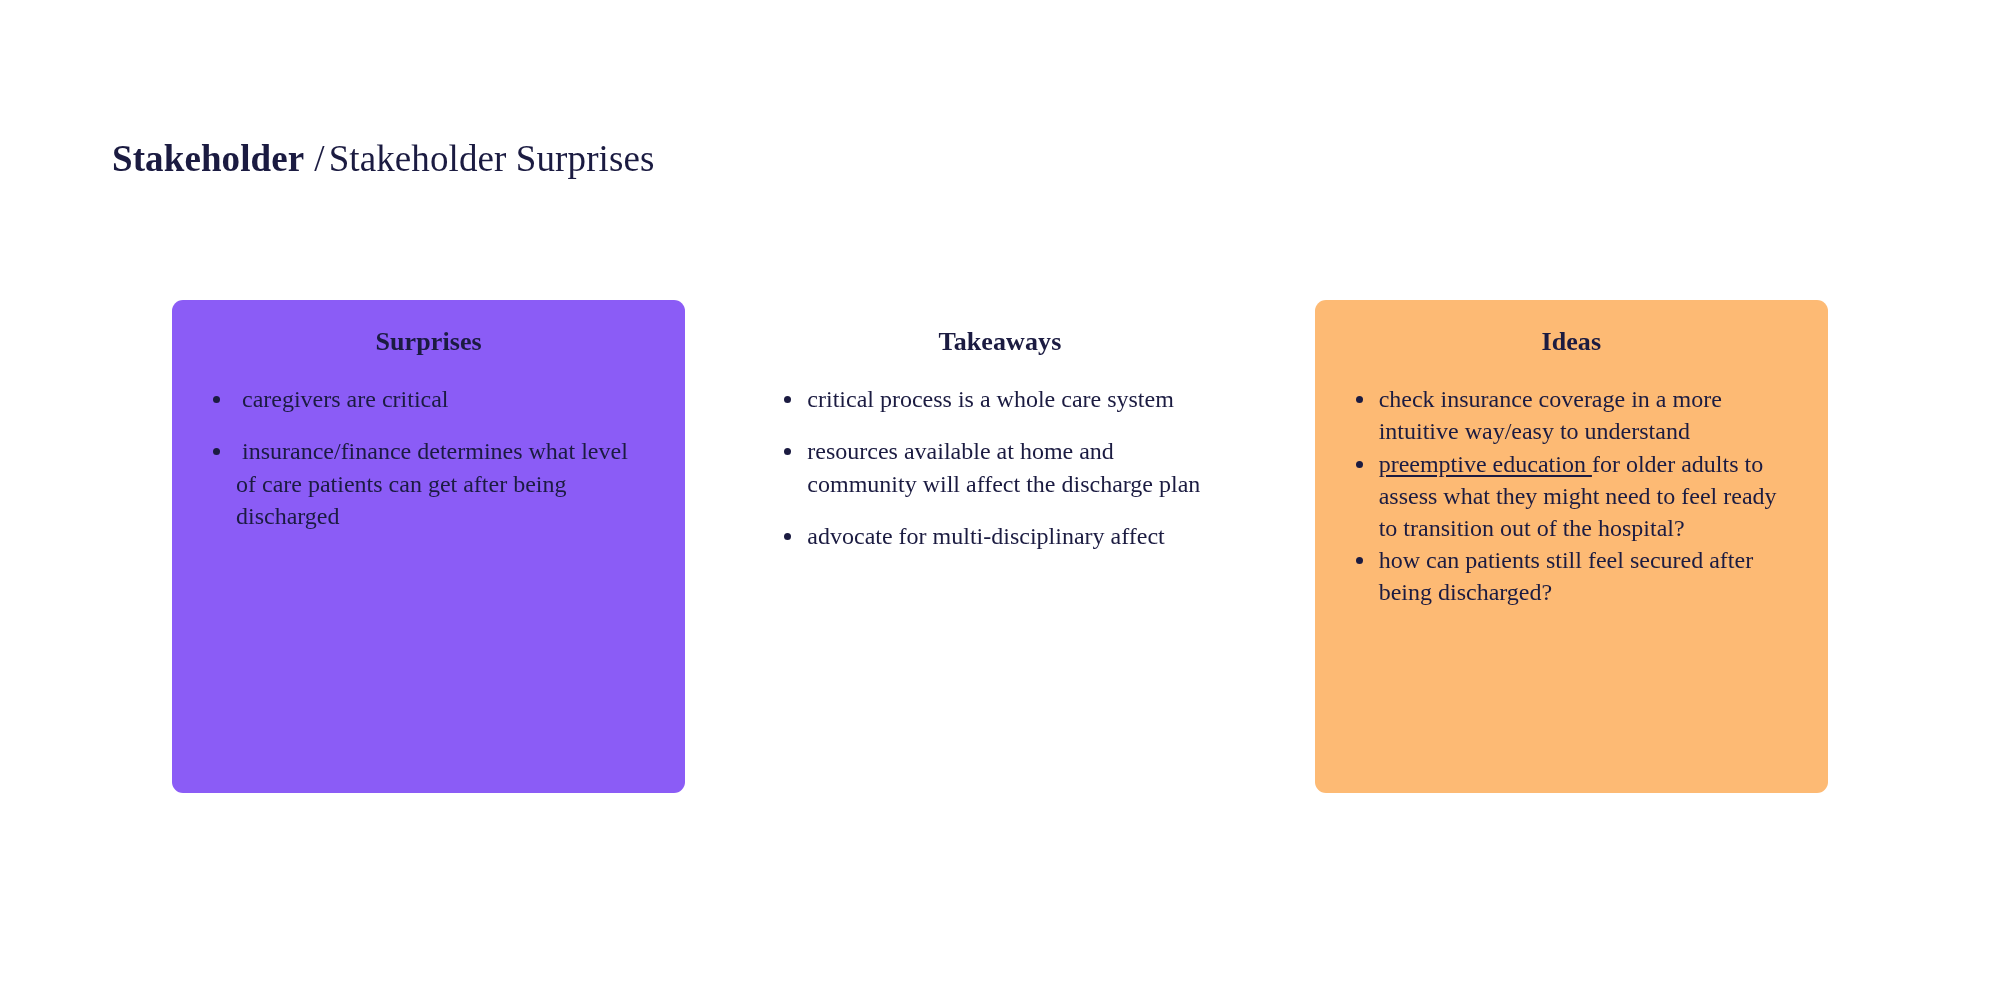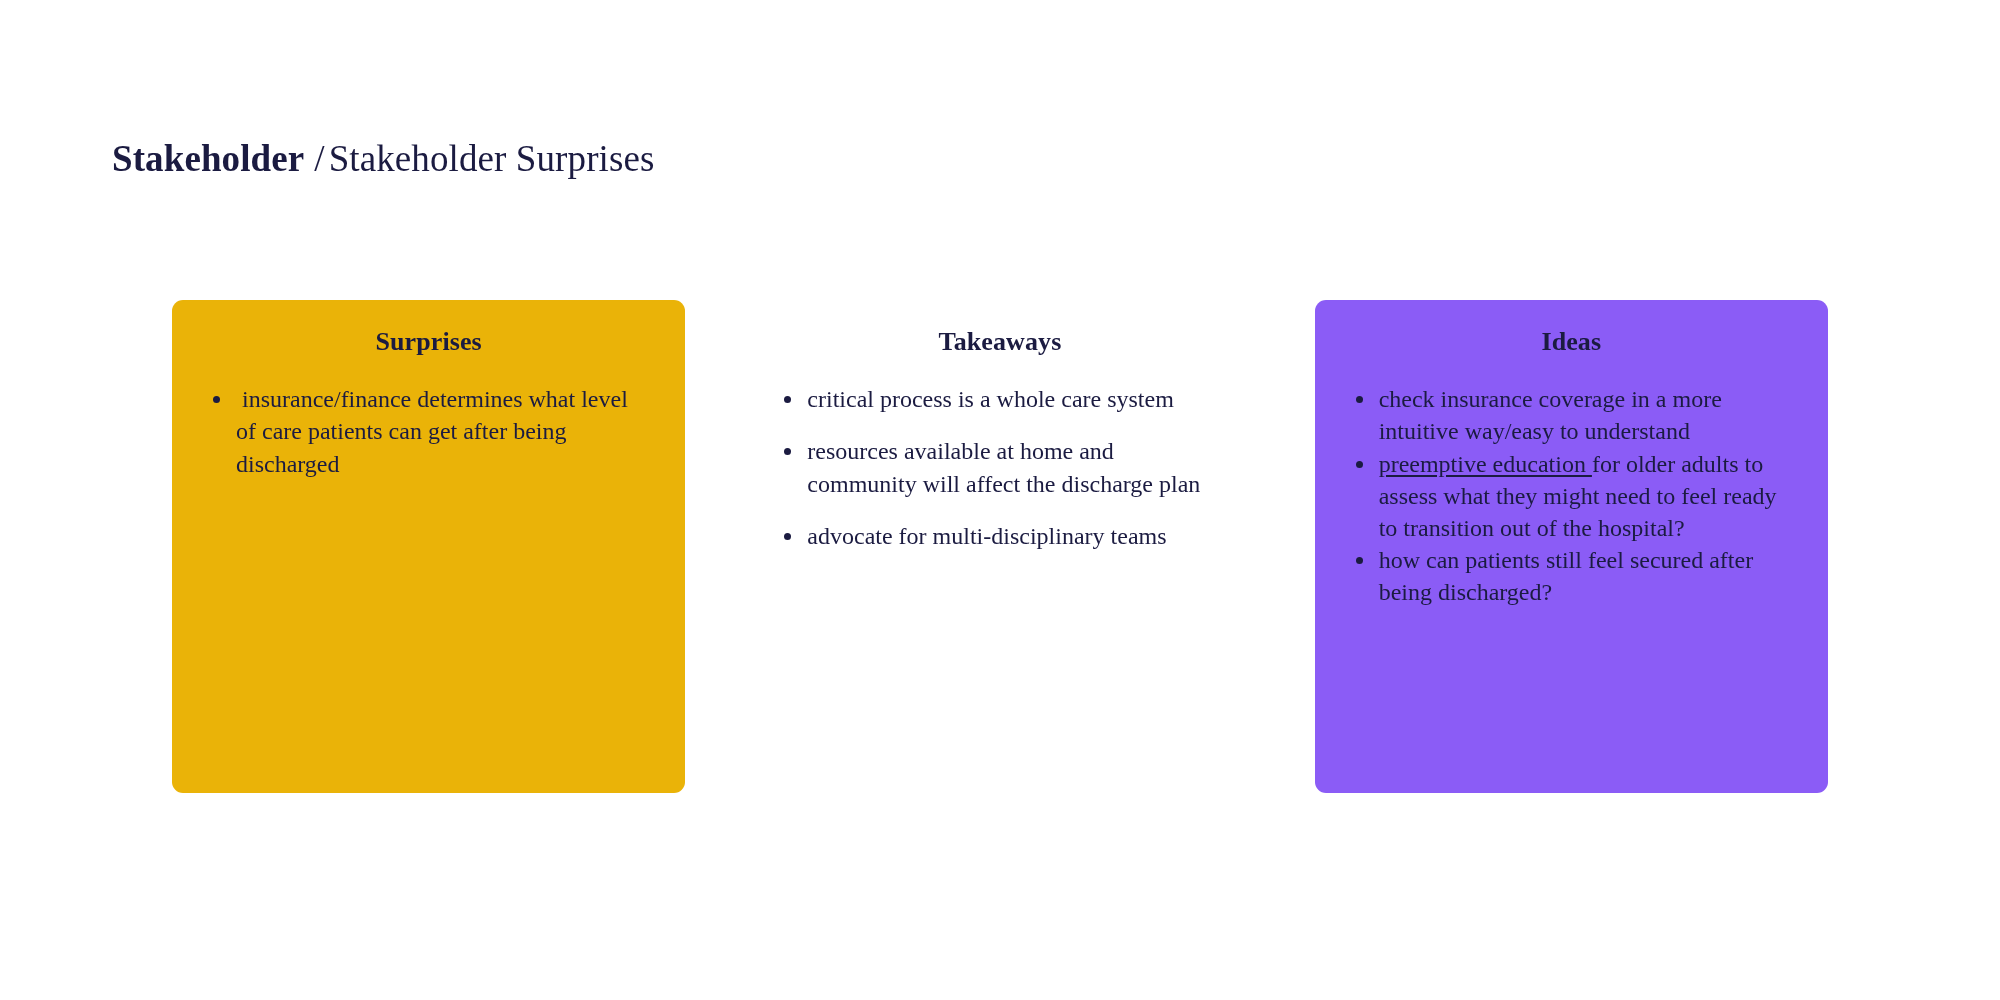--- a/index.html
+++ b/index.html
@@ -53,28 +53,28 @@
   .card {
     width: 533px;
     box-sizing: border-box;
     border-radius: 11px;
     padding: 26px 34px 30px 34px;
     background: transparent;
     display: flex;
     flex-direction: column;
   }
   .card.tone-sage {
-    background: #eab308;
+    background: #8b5cf6;
   }
   .card.tone-plain {
     background: transparent;
     align-items: center;
   }
   .card.tone-gray {
-    background: #8b5cf6;
+    background: #fdba74;
   }
 
   .card-heading {
     text-align: center;
     font-size: 26px;
     font-weight: 700;
     line-height: 1.2;
     color: #1b1b41;
     margin: 0 0 26px 0;
     letter-spacing: 0.1px;
@@ -133,30 +133,31 @@
 
 <div class="page-title">
   <span class="title-primary">Stakeholder</span><span class="title-separator">/</span><span class="title-secondary">Stakeholder Surprises</span>
 </div>
 
 <div class="columns">
 
   <section class="card tone-sage">
     <h2 class="card-heading">Surprises</h2>
     <ul class="bullet-list spacing-loose">
+      <li class="bullet-item"> caregivers are critical</li>
       <li class="bullet-item"> insurance/finance determines what level of care patients can get after being discharged</li>
     </ul>
   </section>
 
   <section class="card tone-plain">
     <h2 class="card-heading">Takeaways</h2>
     <ul class="bullet-list spacing-loose">
       <li class="bullet-item">critical process is a whole care system</li>
       <li class="bullet-item">resources available at home and community will affect the discharge plan</li>
-      <li class="bullet-item">advocate for multi-disciplinary teams</li>
+      <li class="bullet-item">advocate for multi-disciplinary affect</li>
     </ul>
   </section>
 
   <section class="card tone-gray">
     <h2 class="card-heading">Ideas</h2>
     <ul class="bullet-list spacing-tight">
       <li class="bullet-item">check insurance coverage in a more intuitive way/easy to understand</li>
       <li class="bullet-item"><span class="underlined">preemptive education </span><span>for older adults to assess what they might need to feel ready to transition out of the hospital?</span></li>
       <li class="bullet-item">how can patients still feel secured after being discharged?</li>
     </ul>

